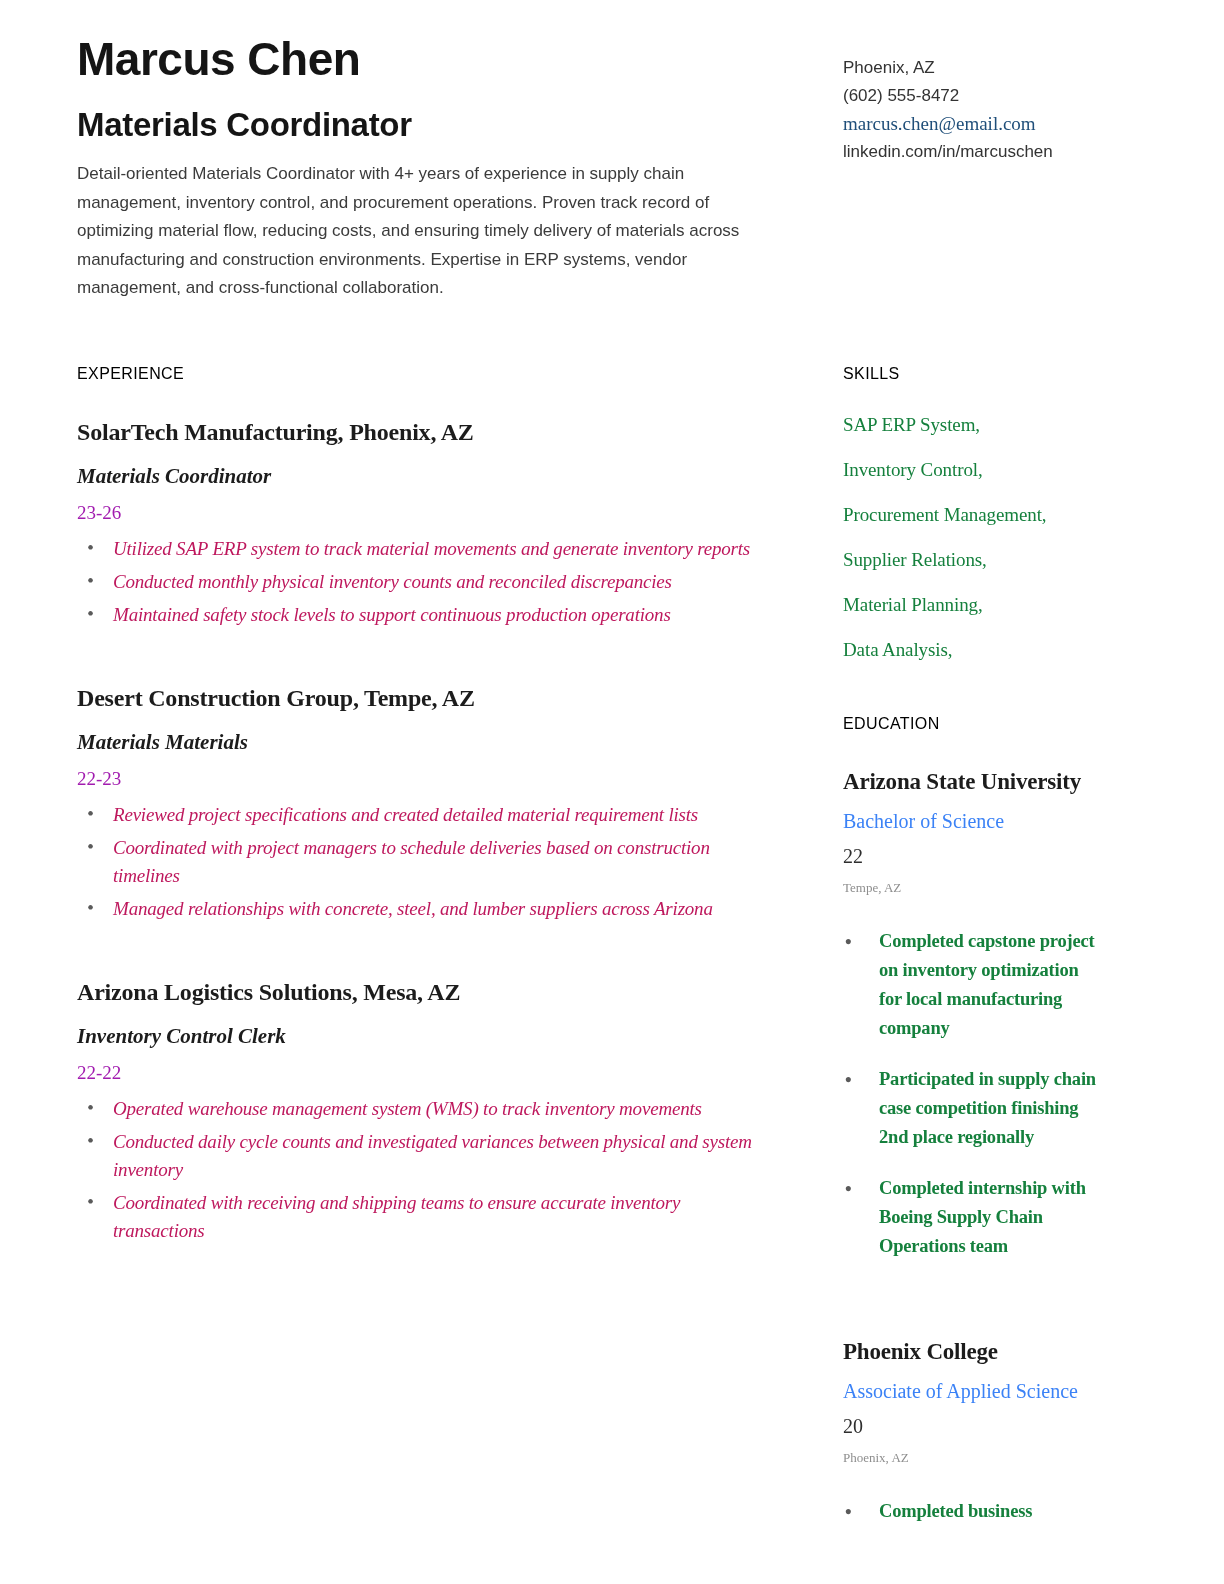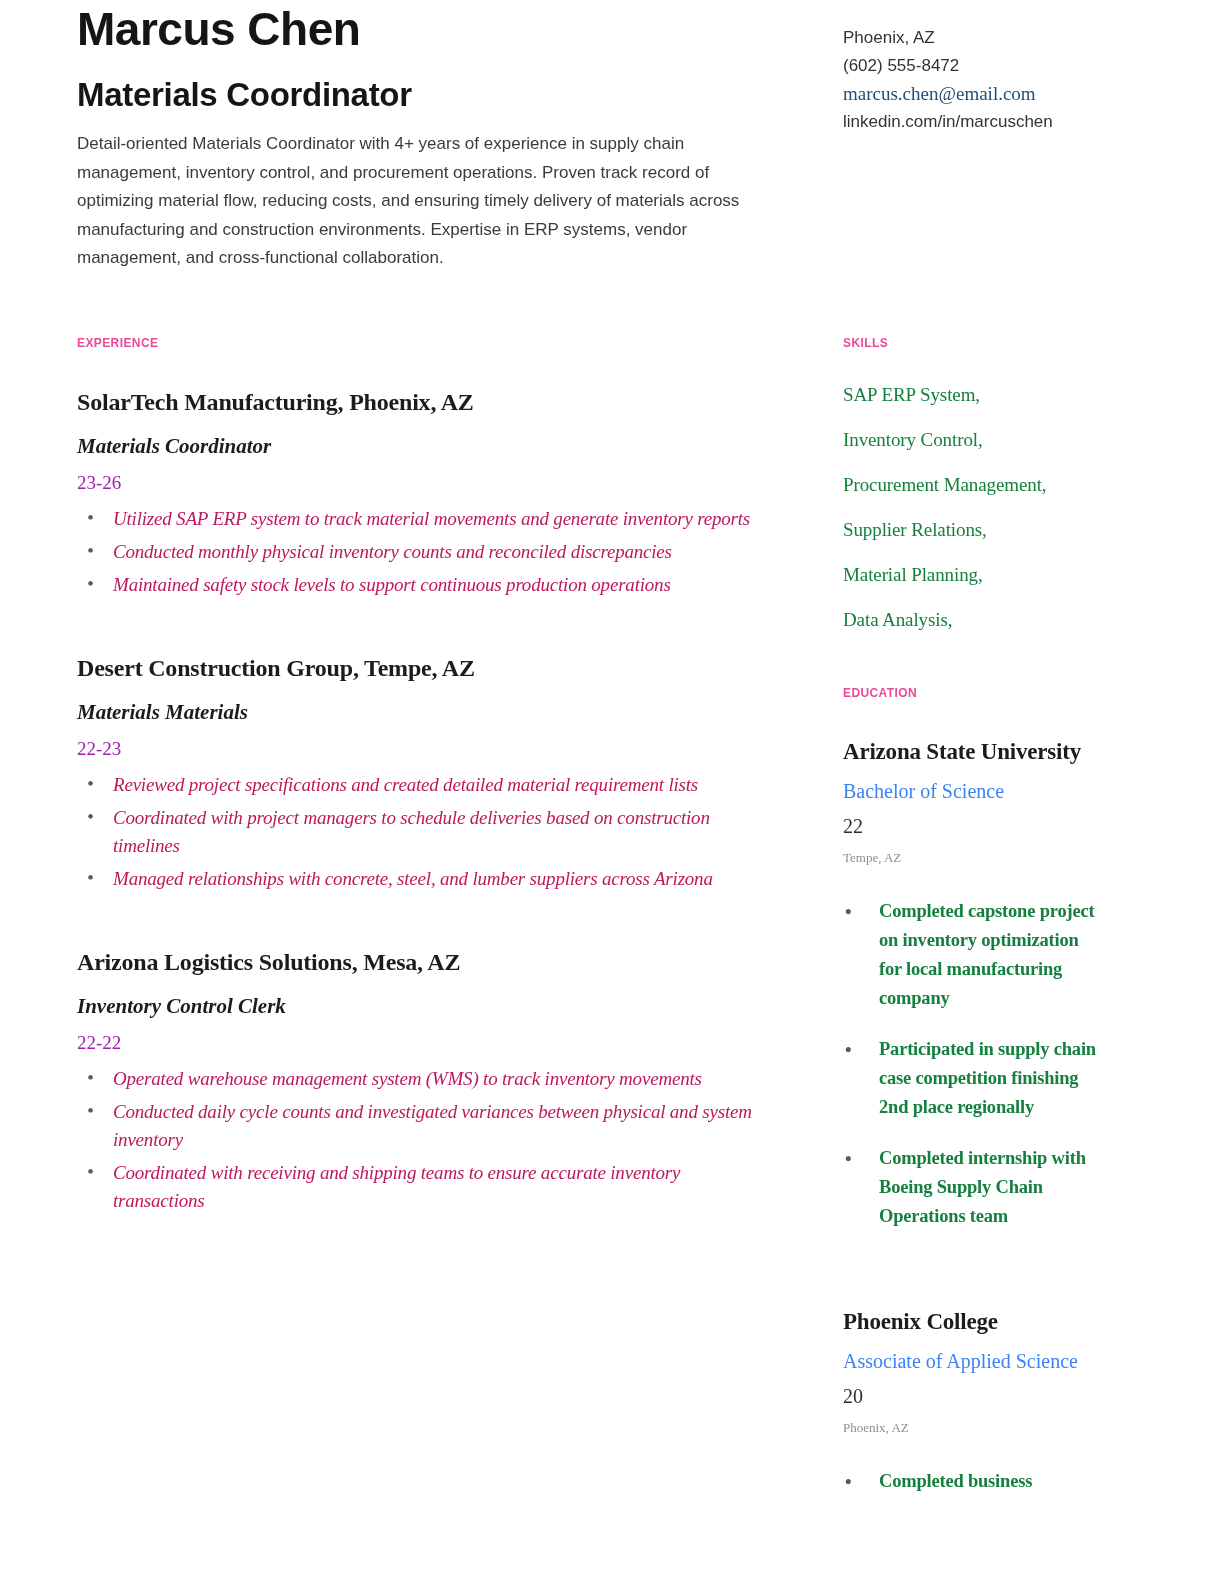--- a/index.html
+++ b/index.html
@@ -2,21 +2,21 @@
 <html><head>
 <meta charset="utf-8">
 <style>
   * { margin:0; padding:0; box-sizing:border-box; }
   html,body { background:#ffffff; }
   body {
     width:1224px; height:1584px; overflow:hidden;
     font-family:"Liberation Sans", sans-serif;
     color:#222;
   }
-  .page { width:1224px; height:1376px; padding:4px 77px 0 77px; background:#fff; }
+  .page { width:1224px; height:1376px; padding:34px 77px 0 77px; background:#fff; }
   .grid {
     display:grid;
     grid-template-columns:713px 304px;
     column-gap:53px;
   }
   .header-row { height:330px; }
 
   
   .name {
     font-size:46px; line-height:50px; font-weight:700;
@@ -34,22 +34,22 @@
   .contact { margin-top:20px; }
   .contact-line { font-size:17px; line-height:28px; color:#333; }
   .contact-line.email {
     font-family:"Liberation Serif", serif;
     font-size:19px; color:#1f4e79;
     text-decoration:none; display:block;
   }
 
   
   .section-label {
-    font-size:12px; line-height:19px; font-weight:700;
-    letter-spacing:0.4px; color:#ec4899;
+    font-size:16px; line-height:19px; font-weight:400;
+    letter-spacing:0.4px; color:#000000;
   }
   .job { margin-top:34px; }
   .job + .job { margin-top:54px; }
   .company {
     font-family:"Liberation Serif", serif;
     font-size:24px; line-height:30px; font-weight:700;
     letter-spacing:-0.2px; color:#1c1c1c;
   }
   .role {
     margin-top:16px;

